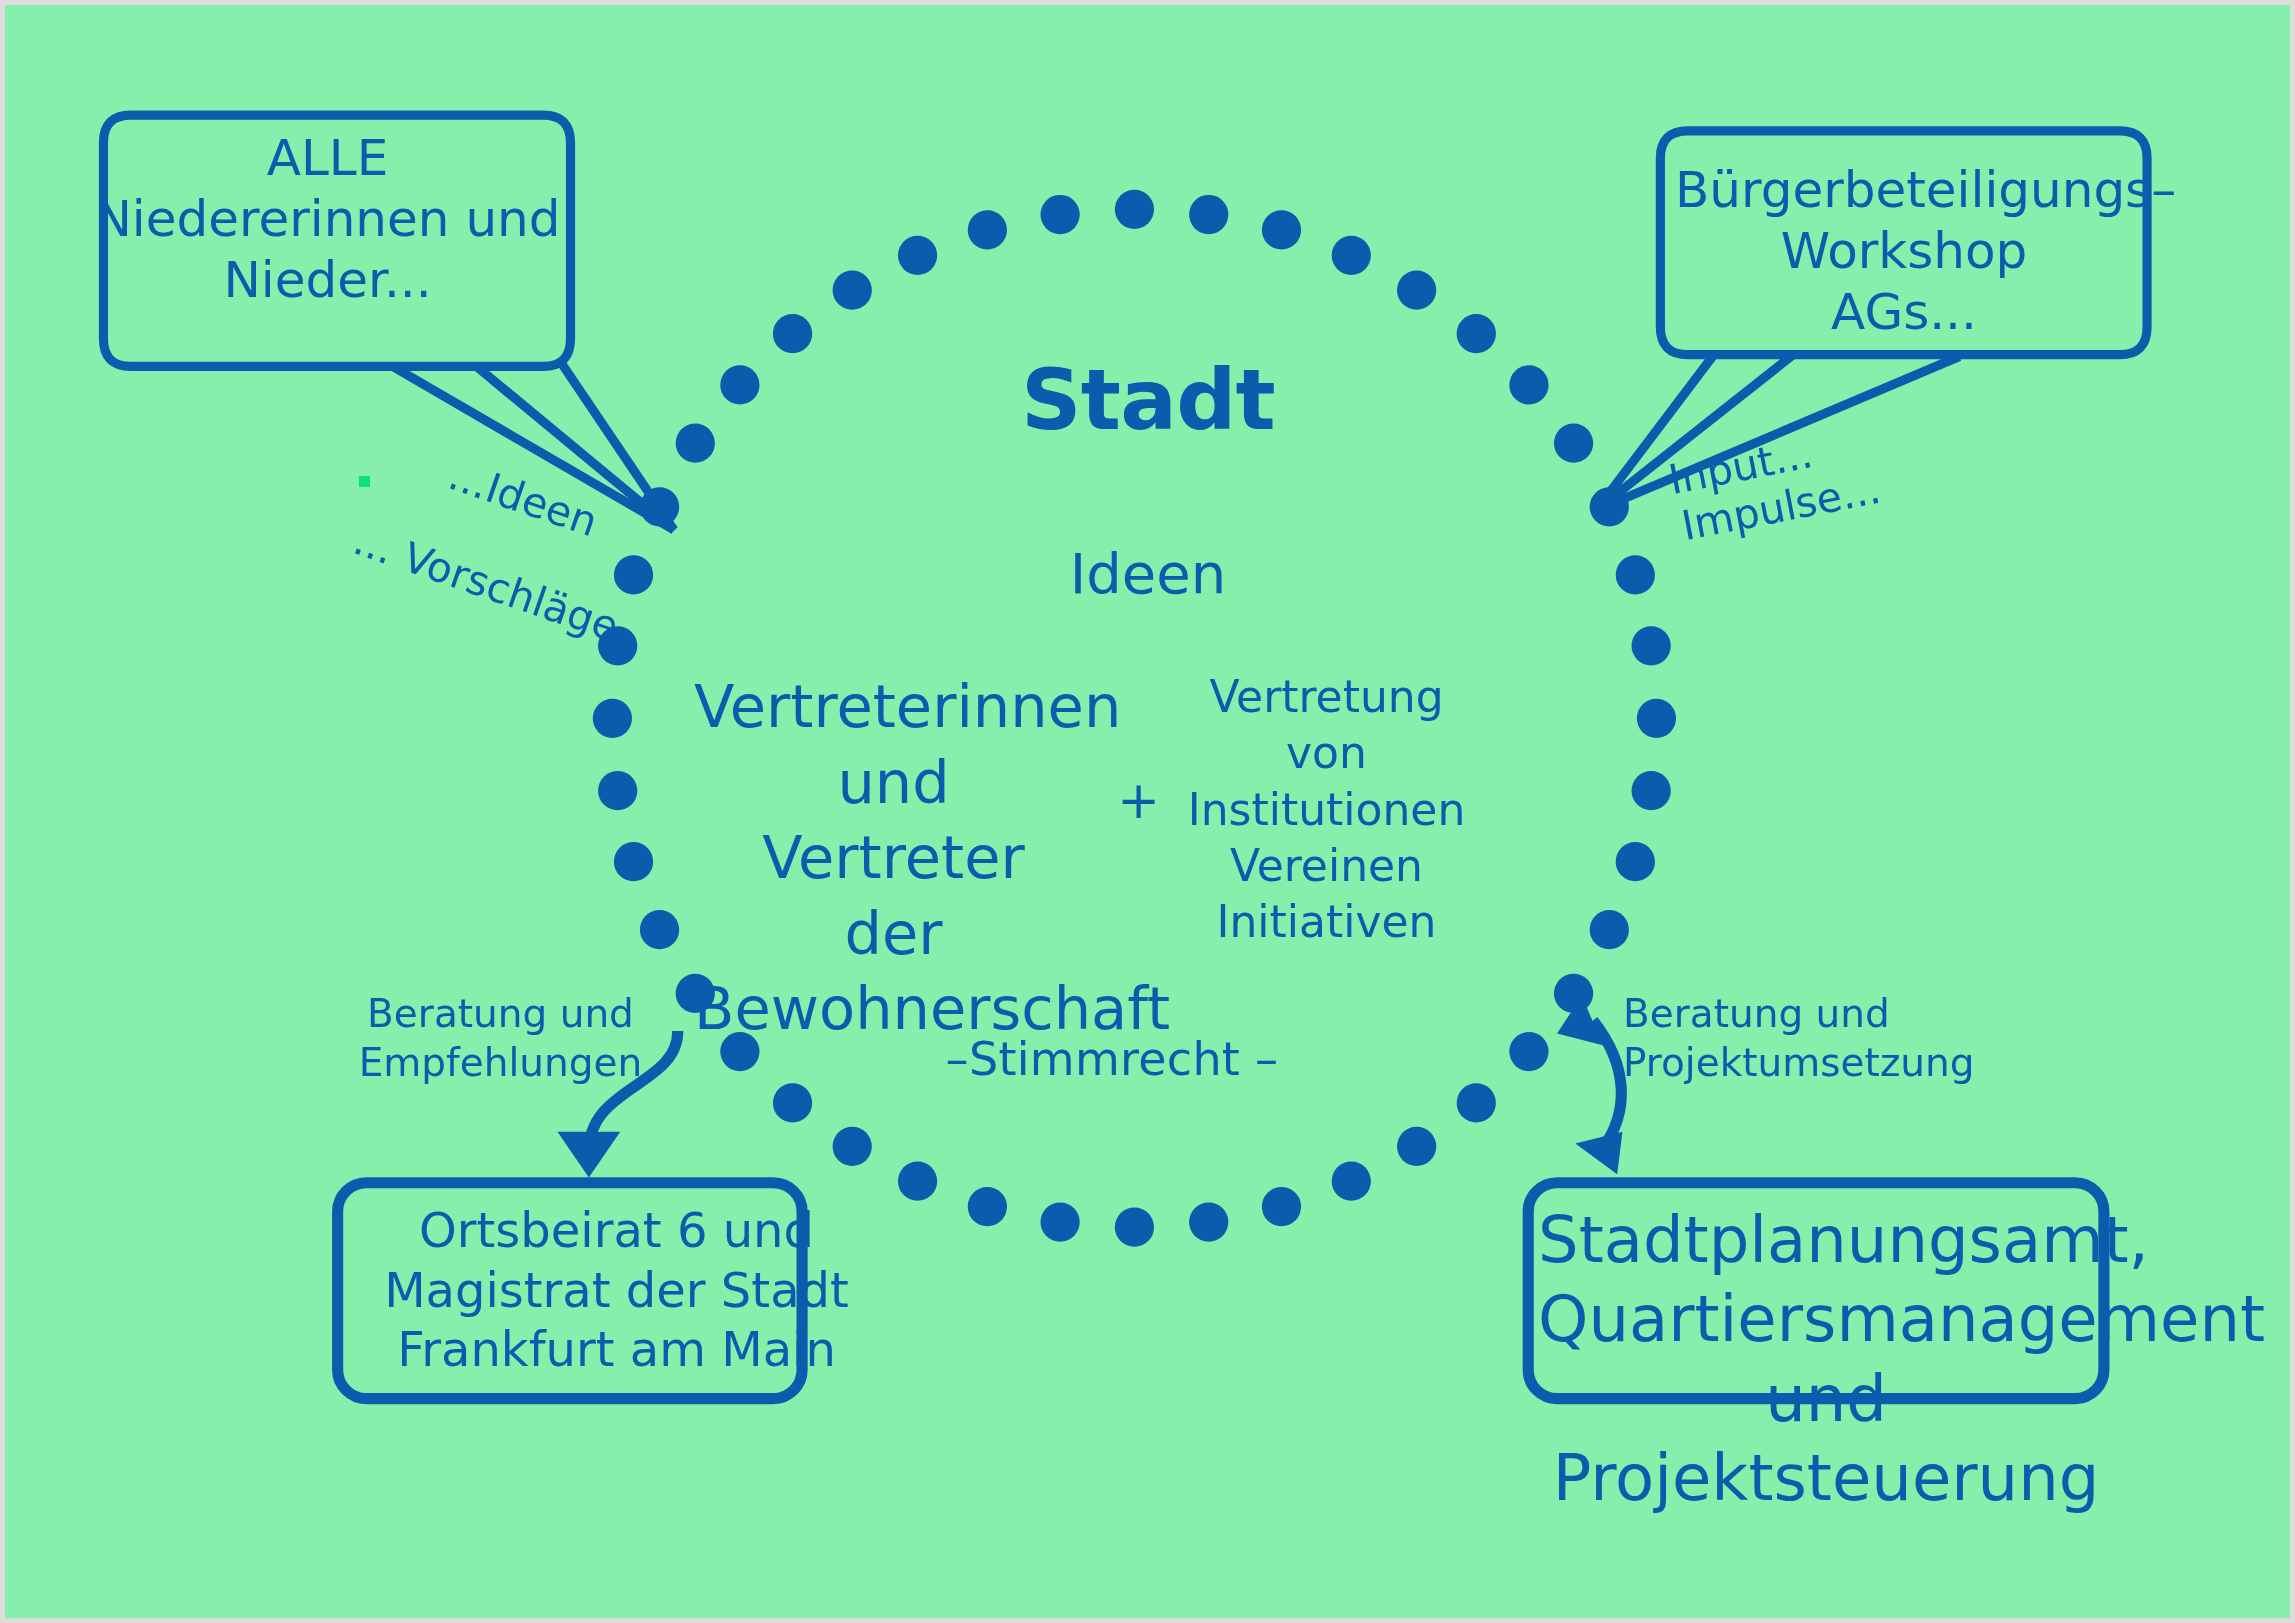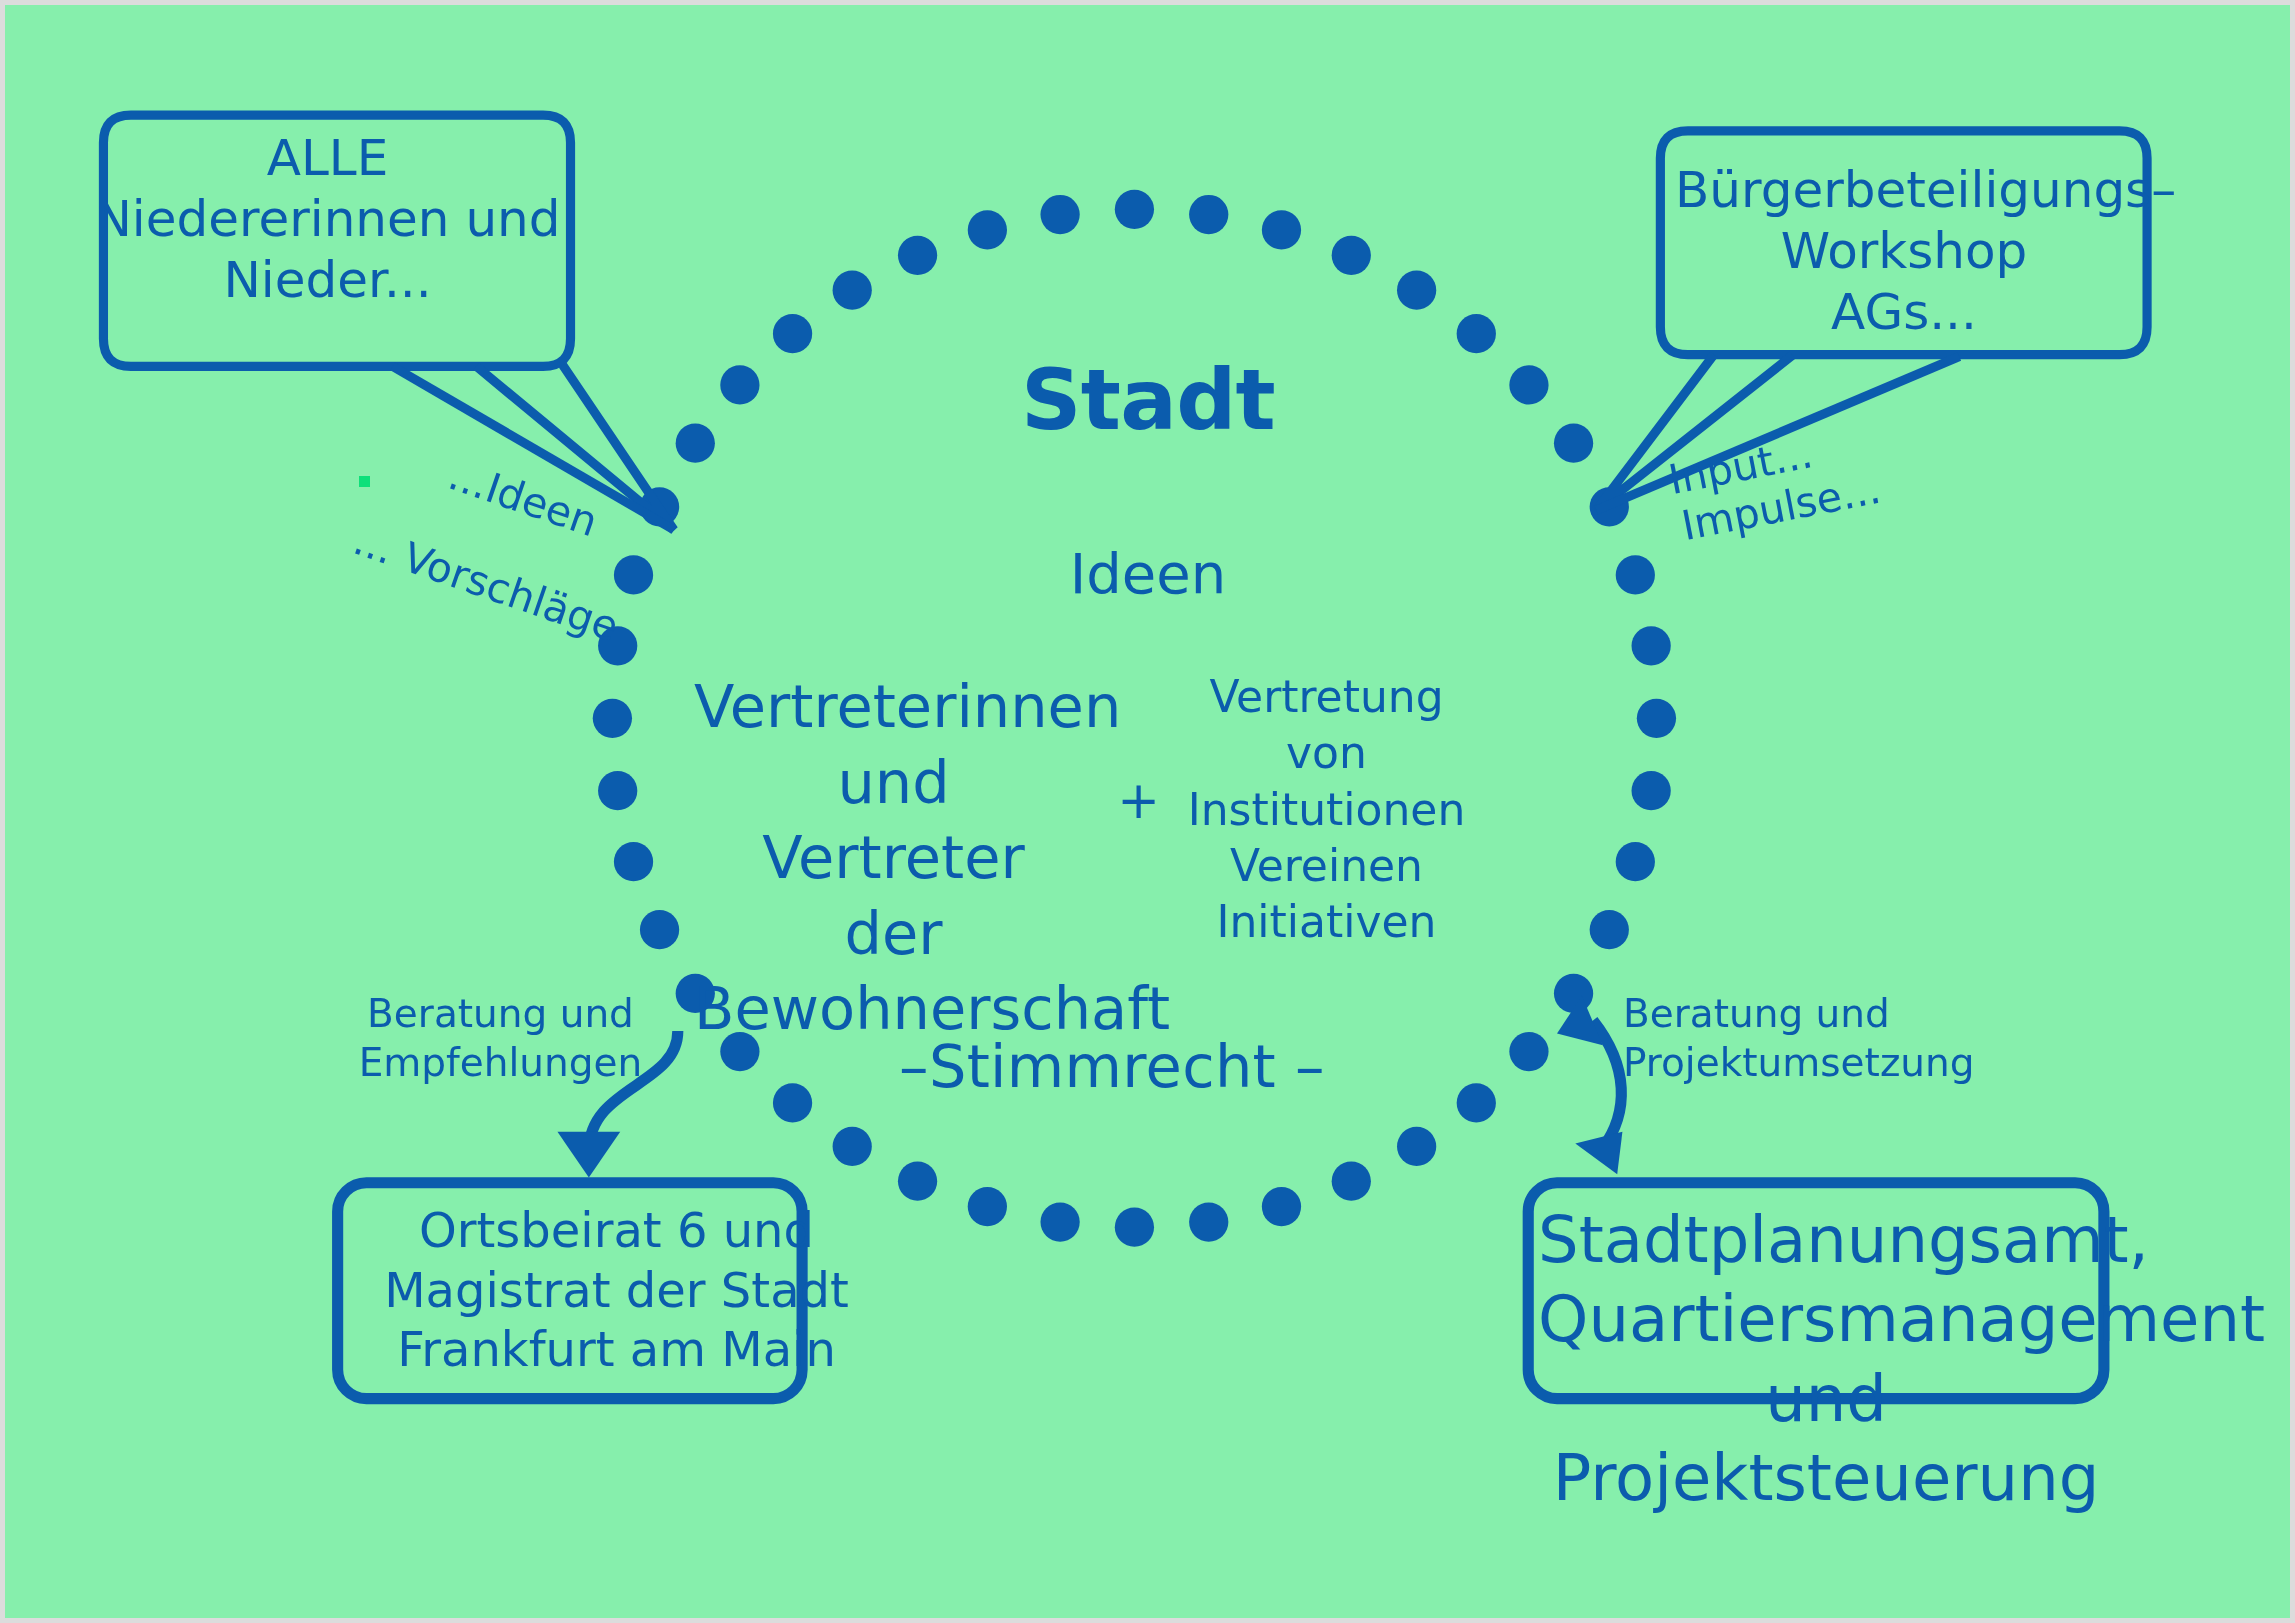--- a/index.html
+++ b/index.html
@@ -85,21 +85,21 @@
     line-height: 1.28;
   }
   #plus-sign {
     left: 1086px; top: 772px;
     width: 105px;
     font-size: 51px;
   }
   #stimmrecht {
     left: 857px; top: 1034px;
     width: 510px;
-    font-size: 59px;
+    font-size: 46px;
     letter-spacing: 0.3px;
   }
 
   
   #anno-ideen {
     left: 458px; top: 452px;
     width: 281px;
     font-size: 41px;
     text-align: left;
     transform: rotate(19deg);

